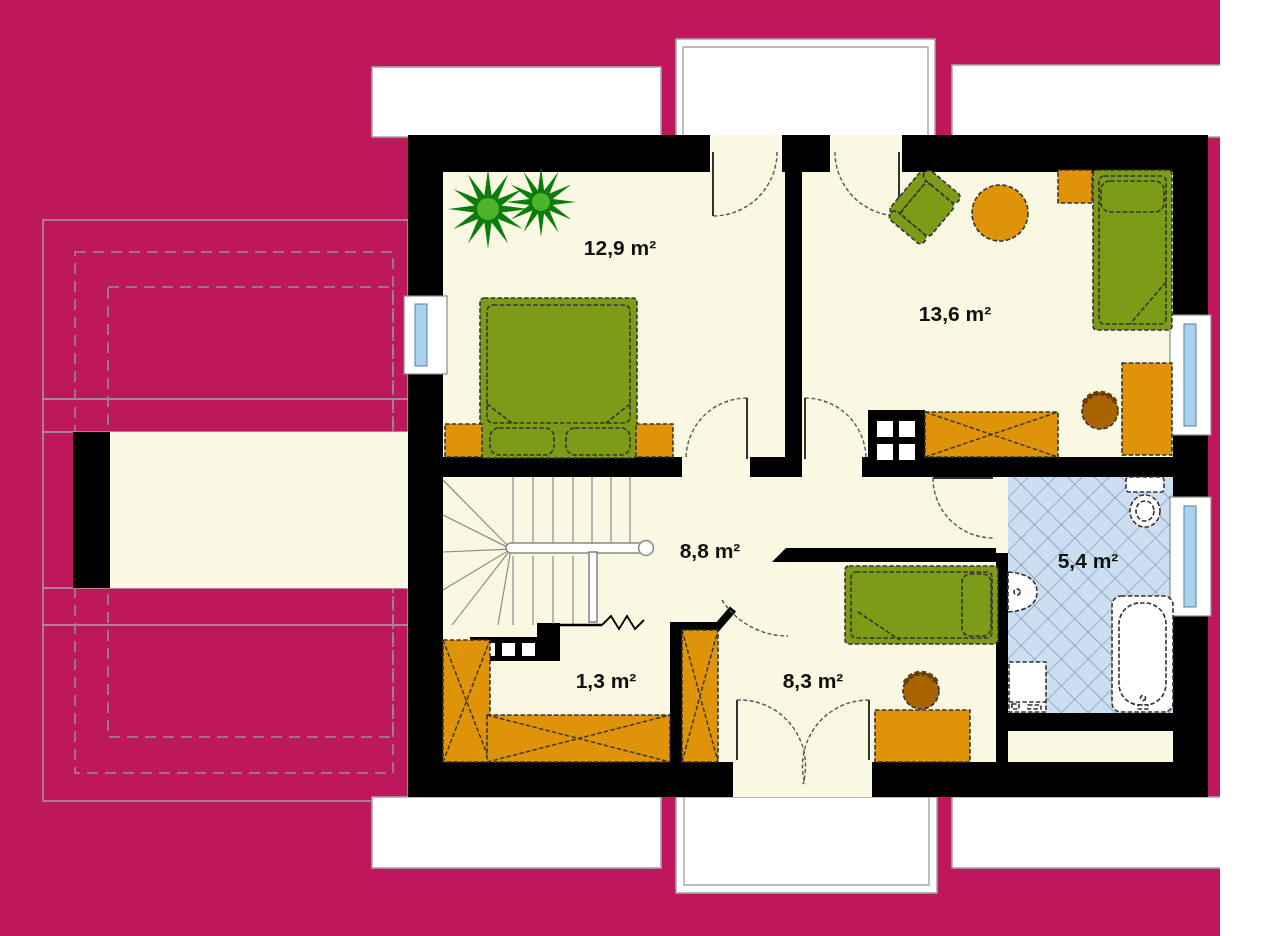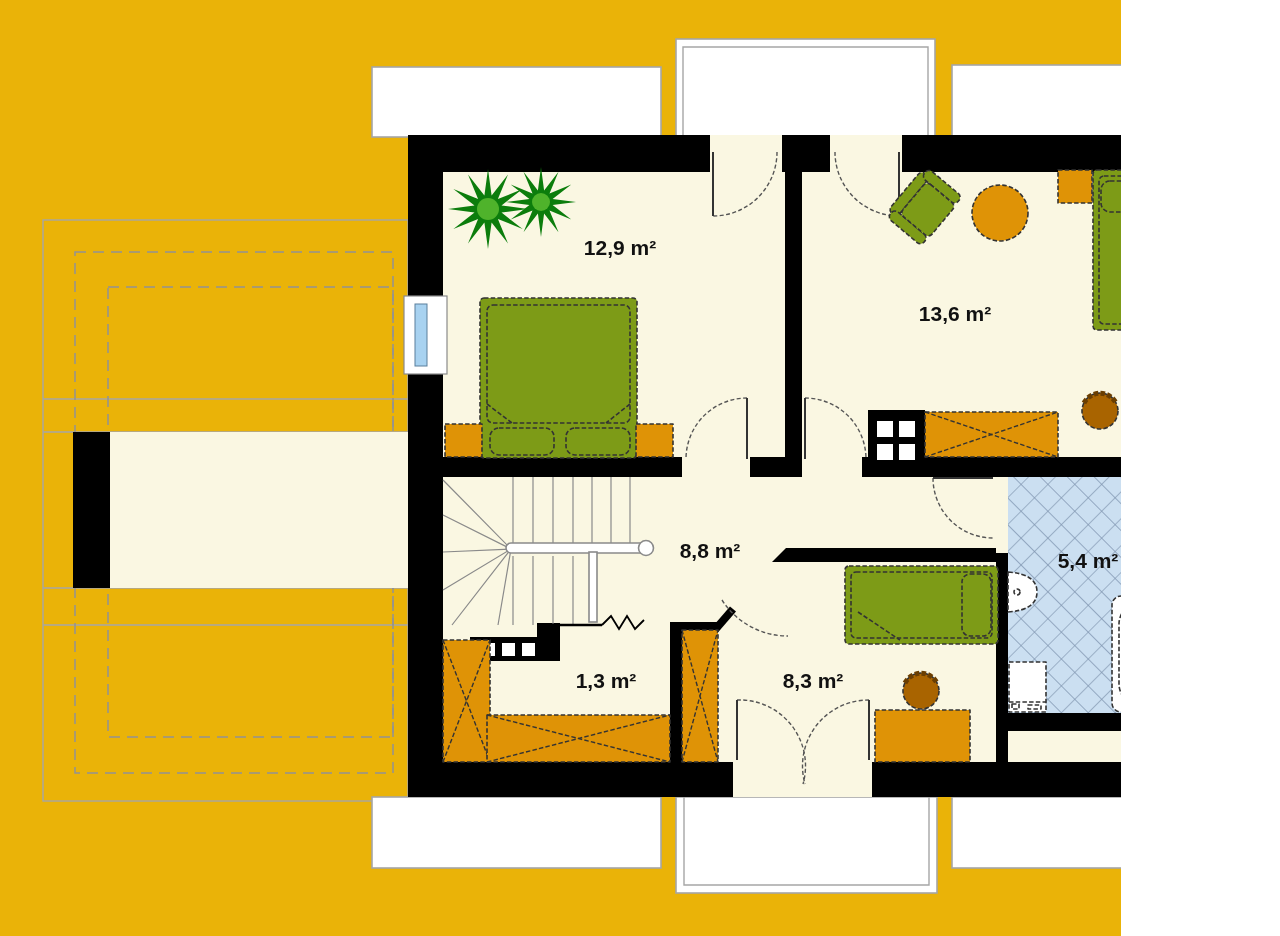--- a/index.html
+++ b/index.html
@@ -1,16 +1,16 @@
 <!DOCTYPE html>
 <html><head>
 <meta charset="utf-8">
 <style>
   html,body{margin:0;padding:0;background:#ffffff;}
-  #stage{position:relative;width:1121px;height:936px;background:#eab308;overflow:hidden;
+  #stage{position:relative;width:1220px;height:936px;background:#be185d;overflow:hidden;
          font-family:"Liberation Sans", sans-serif;}
   svg{display:block;}
   .roof{fill:#ffffff;stroke:#a6a6a6;stroke-width:1.6;}
   .dash{fill:none;stroke:#939393;stroke-width:1.5;stroke-dasharray:11 7;}
   .thin{fill:none;stroke:#a6a6a6;stroke-width:1.4;}
   .furn{stroke:#333333;stroke-width:1.6;stroke-dasharray:4.5 2.2;stroke-linejoin:round;}
   .fx{fill:none;stroke:#333333;stroke-width:1.4;stroke-dasharray:4.5 2.2;}
   .door{fill:none;stroke:#555555;stroke-width:1.4;stroke-dasharray:4 2.4;}
   .leaf{stroke:#333333;stroke-width:2;}
   .stair{stroke:#8a8a8a;stroke-width:1.2;fill:none;}

